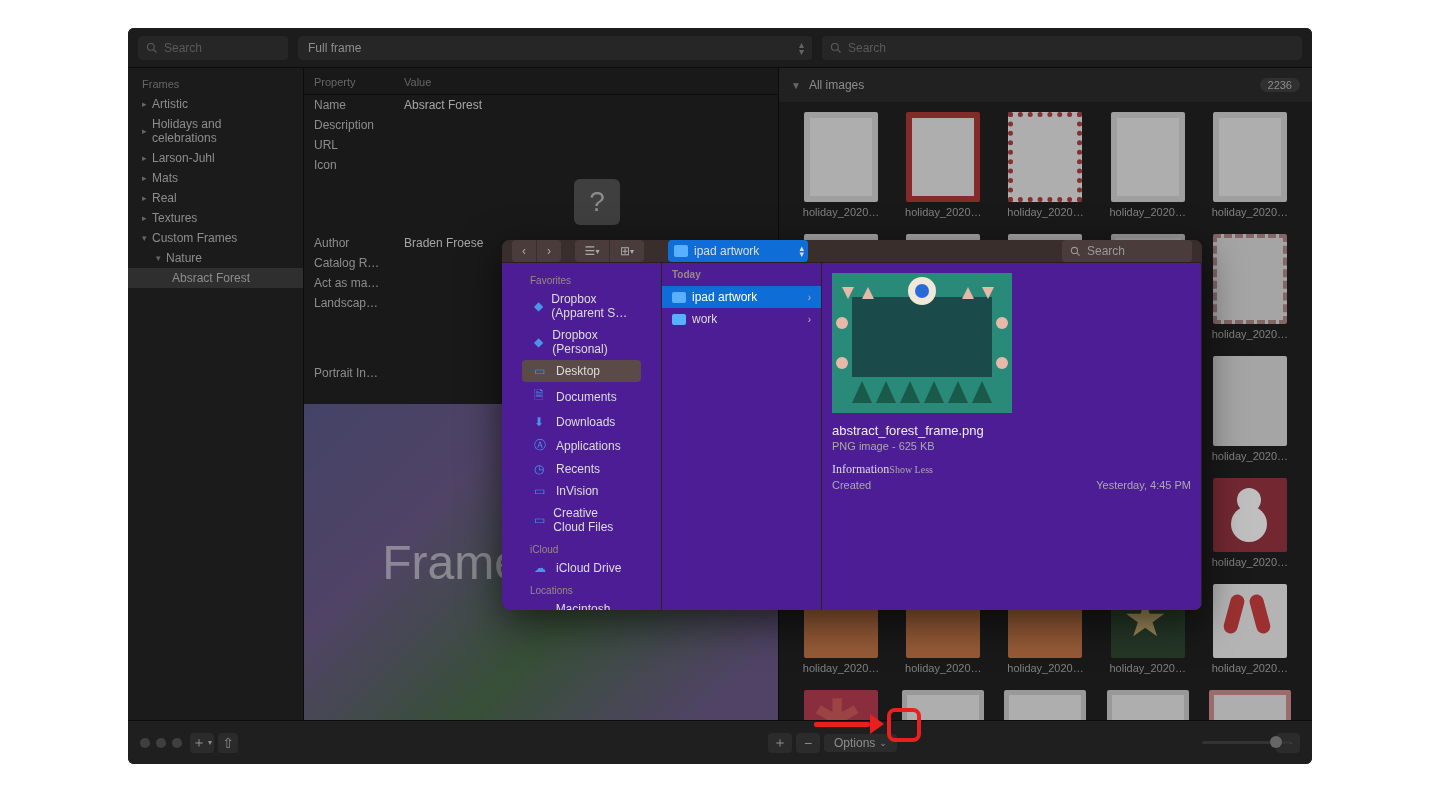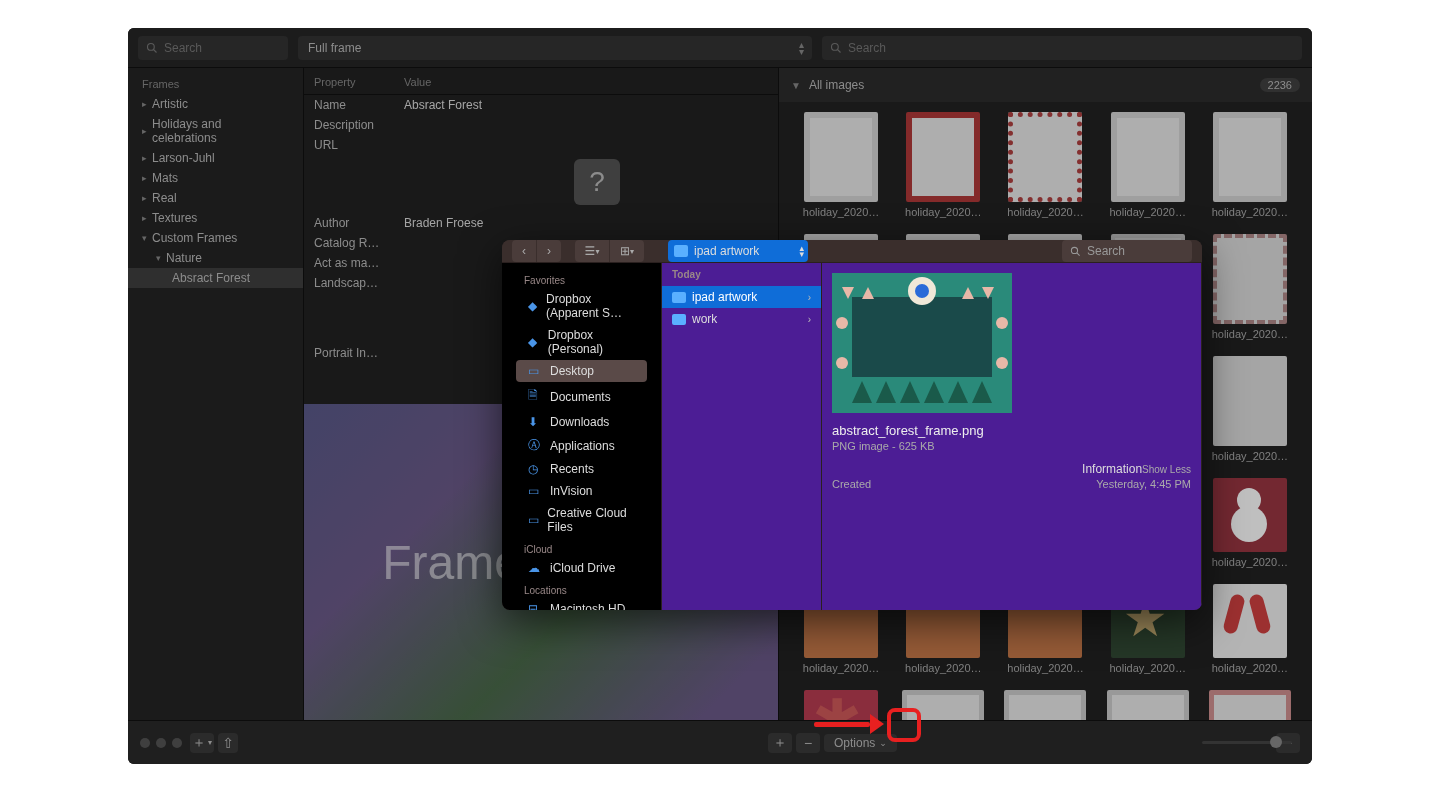--- a/index.html
+++ b/index.html
@@ -241,23 +241,23 @@
   min-width:140px;
 }
 .path-popup .fico { width:14px; height:12px; background:#5ab0ff; border-radius:2px; margin-right:6px;}
 .path-popup .updown { position:absolute; right:4px; font-size:9px; line-height:6px;}
 .dialog-search { flex:0 0 130px; margin-left:auto; background:#4a3c3a; height:22px; border-radius:4px; display:flex; align-items:center; padding:0 8px; color:#999;}
 .dialog-search svg{width:11px;height:11px;fill:#999;margin-right:6px;}
 
 .dialog .body { flex:1; display:flex; }
 .dialog .fav-sidebar {
   width:160px;
-  background:#000000;
+  background:#4c1d95;
   border-right:1px solid #2a201f;
-  padding:6px 10px;
+  padding:6px 16px;
   overflow:hidden;
 }
 .fav-sidebar .sec { color:#988; font-size:10px; padding:6px 12px 2px 12px; }
 .fav-sidebar .fitem { padding:4px 12px; display:flex; align-items:center; font-size:12px; color:#ddd; border-radius:4px; margin:0 4px;}
 .fav-sidebar .fitem.selected { background:#5a4a48; }
 .fav-sidebar .fitem .ico { width:14px; margin-right:8px; color:#4a95e8;}
 
 .dialog .browser { flex:1; display:flex; background:#4c1d95;}
 .col {
   border-right:1px solid #2a201f;
@@ -276,21 +276,21 @@
 .preview-pane .thumb-preview {
   width:180px; height:140px;
   background:#2a6a5a;
   border-radius:2px;
   margin-bottom:10px;
   position:relative;
 }
 .preview-pane .pname { font-size:13px; color:#eee; margin-bottom:2px;}
 .preview-pane .psub { font-size:11px; color:#aaa; margin-bottom:10px;}
 .preview-pane .inforow { display:flex; justify-content:space-between; font-size:11px; color:#aaa; padding:2px 0;}
-.preview-pane .infohdr { font-size:12px; color:#ddd; display:flex; justify-content:flex-end; align-items:center;}
+.preview-pane .infohdr { font-size:12px; color:#ddd; display:flex; justify-content:flex-start; align-items:center;font-family:Liberation Serif, serif;}
 .preview-pane .showless { font-size:10px; color:#aaa;}
 
 
 .arrow-anno {
   position:absolute;
   left:686px; bottom:30px;
   width:70px; height:20px;
   display:flex; align-items:center;
 }
 .arrow-anno .line { height:5px; background:#e82020; flex:1; border-radius:2px;}
@@ -388,20 +388,24 @@
       <div class="prop-row">
           <div class="c1">Name</div>
           <div class="c2">Absract Forest</div>
         </div>
       <div class="prop-row">
           <div class="c1">Description</div>
           <div class="c2"></div>
         </div>
       <div class="prop-row">
           <div class="c1">URL</div>
+          <div class="c2"></div>
+        </div>
+      <div class="prop-row">
+          <div class="c1">Icon</div>
           <div class="c2"></div>
         </div>
       <div class="icon-box">?</div>
       <div class="prop-row">
           <div class="c1">Author</div>
           <div class="c2">Braden Froese</div>
         </div>
       <div class="prop-row">
           <div class="c1">Catalog R…</div>
           <div class="c2"></div>

